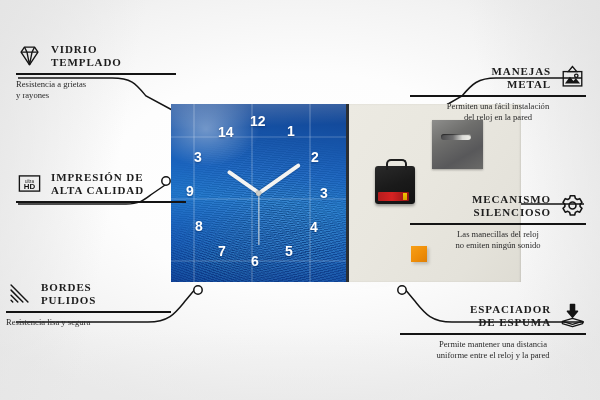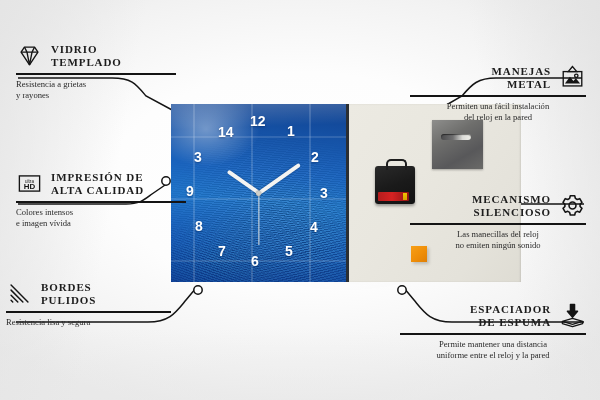--- a/index.html
+++ b/index.html
@@ -234,22 +234,20 @@
     <div class="co-head">
       <svg class="ico" viewBox="0 0 32 32">
         <rect x="4" y="7" width="24" height="18" fill="none" stroke="#141414" stroke-width="1.6"></rect>
         <text x="16" y="15" font-family="Liberation Sans, sans-serif" font-size="5.4" text-anchor="middle" fill="#141414">ultra</text>
         <text x="16" y="23" font-family="Liberation Sans, sans-serif" font-size="9.4" font-weight="bold" text-anchor="middle" fill="#141414">HD</text>
       </svg>
       <div class="co-title">IMPRESIÓN DE
 ALTA CALIDAD</div>
     </div>
     <div class="co-rule"></div>
-    <div class="co-sub">Colores intensos
-e imagen vívida</div>
   </div>
 
   <div class="callout left" style="left:6px;top:280px;width:165px">
     <div class="co-head">
       <svg class="ico" viewBox="0 0 32 32">
         <g stroke="#141414" stroke-width="1.7" stroke-linecap="round">
           <path d="M6 6 L26 26"></path>
             <path d="M6 12 L20 26"></path>
             <path d="M6 18 L14 26"></path>
             <path d="M6 24 L8 26"></path>

